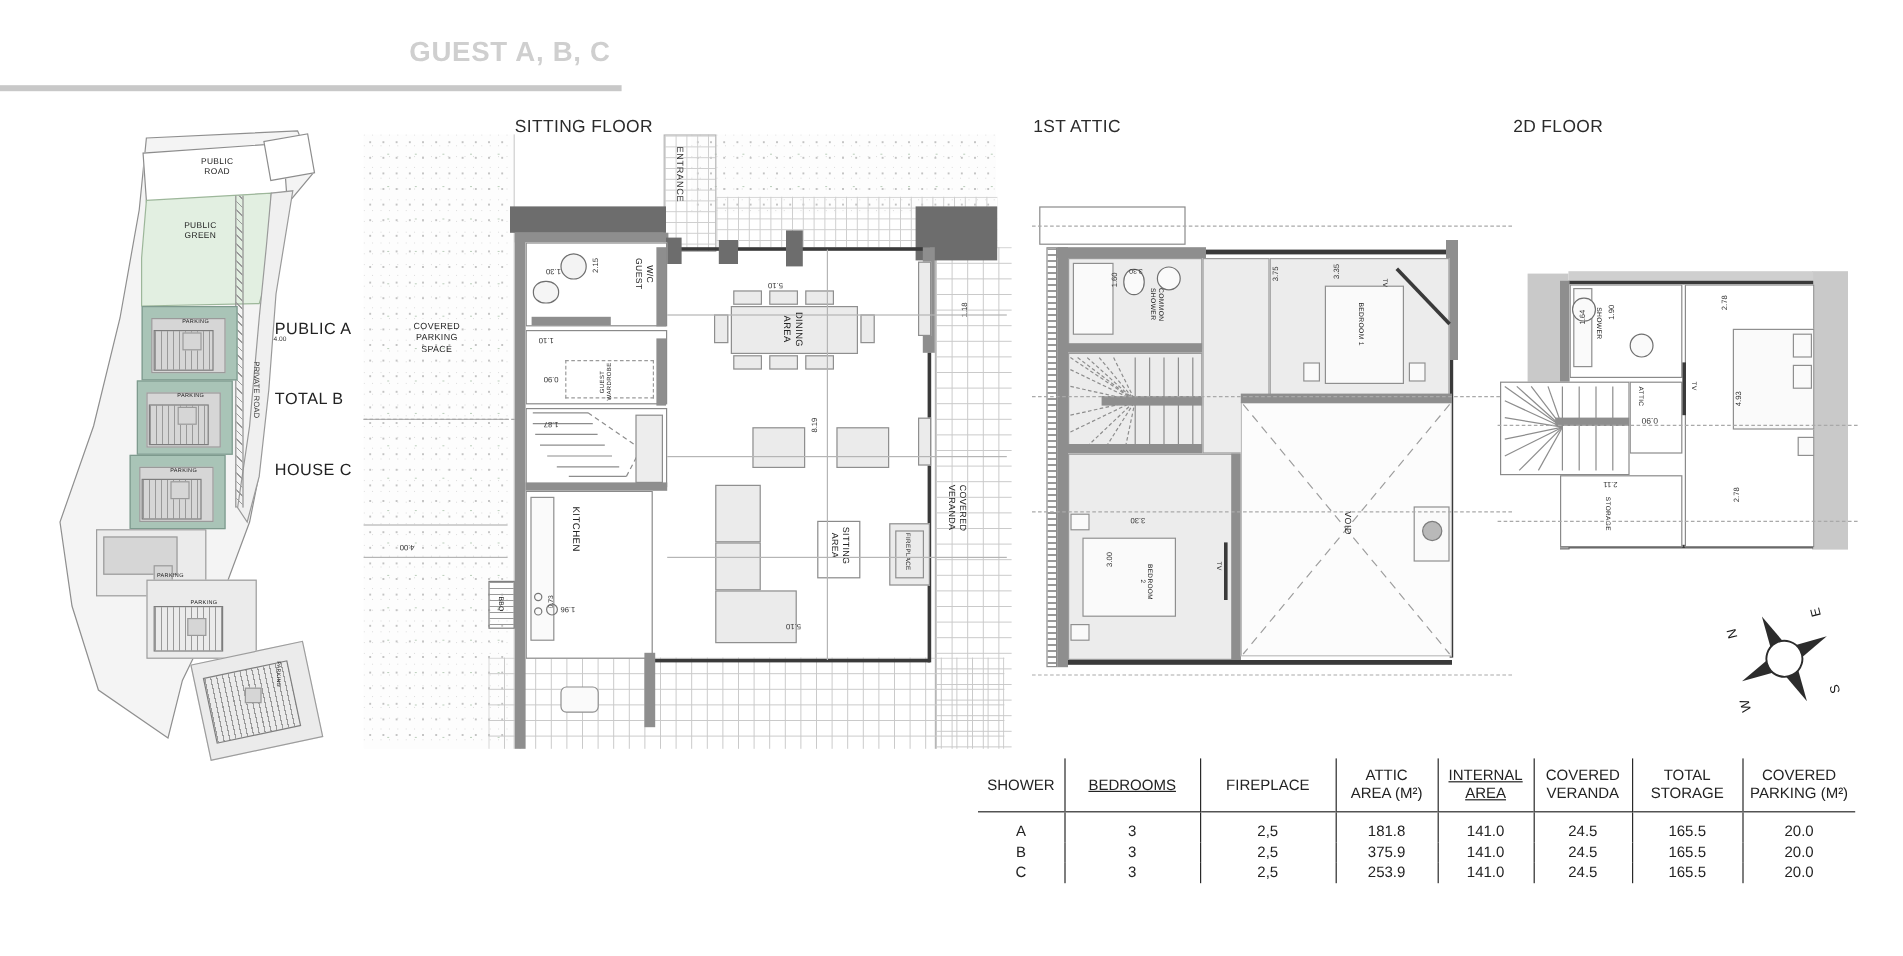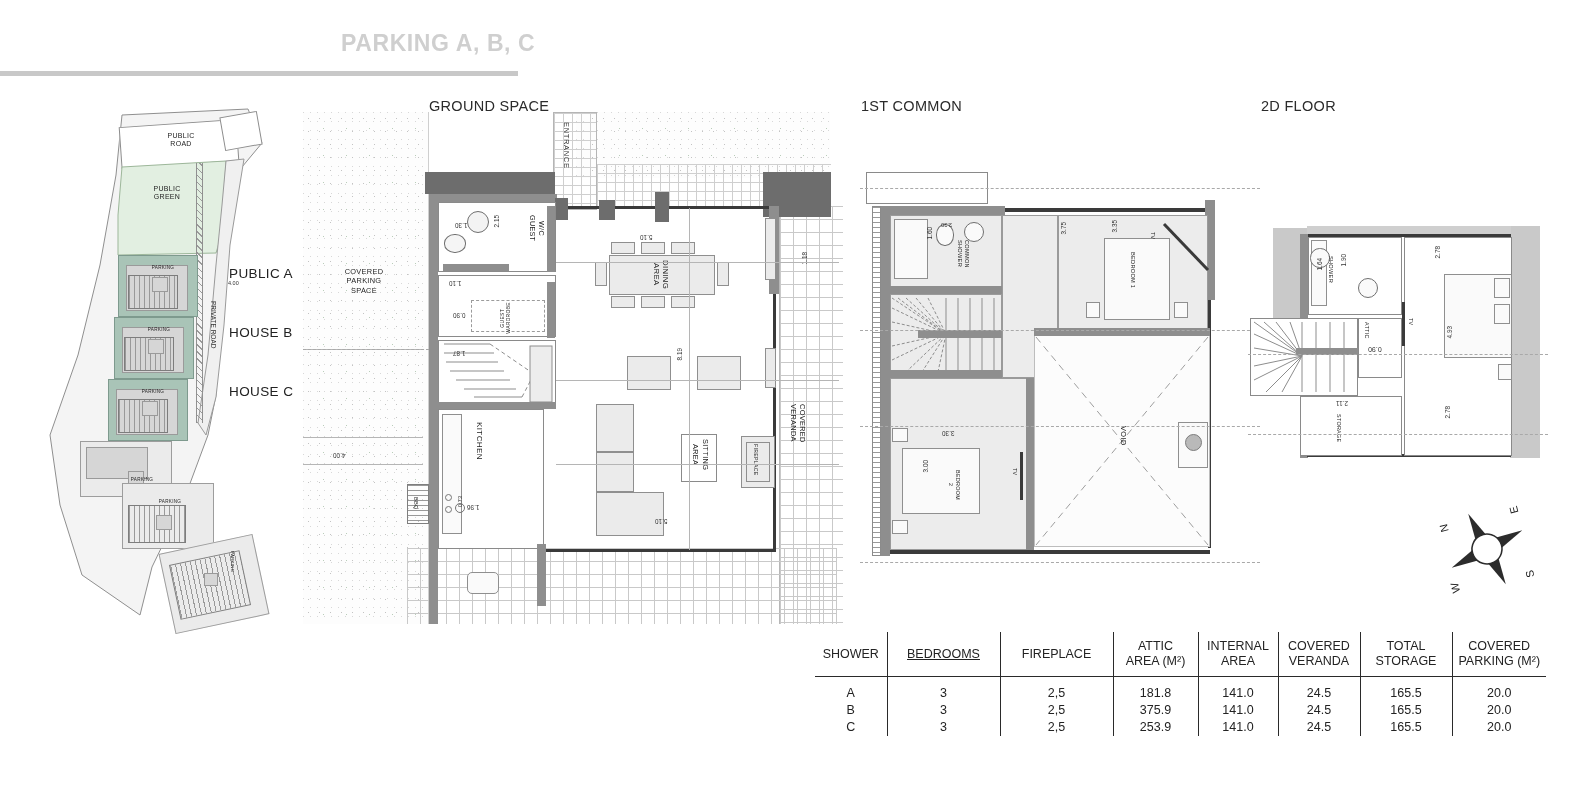--- a/index.html
+++ b/index.html
@@ -95,33 +95,33 @@
   }
   #spec-table th { vertical-align: middle; height: 44px; line-height: 1.15; }
   #spec-table td { height: 17px; line-height: 17px; }
   #spec-table th + th, #spec-table td + td { border-left: 1px solid #2a2a2a; }
   #spec-table thead tr { border-bottom: 1px solid #2a2a2a; }
   #spec-table tbody tr:first-child td { padding-top: 8px; height: 25px; }
   .col-house { width: 72px; }
   .col-bed   { width: 113px; text-decoration: underline; }
   .col-bath  { width: 113px; }
   .col-plot  { width: 85px; }
-  .col-int   { width: 80px; }
+  .col-int   { width: 80px; text-decoration: underline; }
   .col-ver   { width: 82px; }
   .col-tot   { width: 92px; }
   .col-park  { width: 94px; }
 
   
   #compass { left: 1432px; top: 500px; width: 110px; height: 98px; }
   .comp-letter { font-size: 11px; color: #1a1a1a; font-family: "Liberation Sans", sans-serif; }
 </style>
 </head>
 <body>
 
-<div class="abs" id="page-title">PARKING A, B, C</div>
+<div class="abs" id="page-title">GUEST A, B, C</div>
 <div class="abs" id="title-rule"></div>
 
 <div class="abs" style="left:30px;top:105px;width:270px;height:530px;">
 
   <svg width="270" height="530" style="position:absolute;left:0;top:0;">
     <polygon points="92,10 218,4 232,38 212,62 198,120 190,200 186,290 178,330 152,400 122,462 110,510 52,470 30,400 20,330 48,250 70,160 86,70" fill="#f4f4f4" stroke="#8f8f8f" stroke-width="1"></polygon>
   </svg>
 
   <div class="abs site-white" style="left:90px;top:18px;width:118px;height:42px;transform:rotate(-4deg);"></div>
   <div class="abs lbl" style="left:116px;top:27px;width:70px;font-size:7px;">PUBLIC
@@ -173,24 +173,24 @@
   <div class="abs site-mid" style="left:126px;top:410px;width:16px;height:15px;"></div>
   <div class="abs lbl lbl-sm" style="left:118px;top:394px;width:44px;font-size:4.6px;">PARKING</div>
 
   <div class="abs site-grey" style="left:136px;top:438px;width:96px;height:82px;transform:rotate(-12deg);"></div>
   <div class="abs brickv" style="left:144px;top:452px;width:72px;height:56px;border:1px solid #7d7d7d;transform:rotate(-12deg);"></div>
   <div class="abs site-mid" style="left:174px;top:468px;width:14px;height:13px;"></div>
   <div class="abs vtext lbl lbl-sm" style="left:200px;top:446px;font-size:4.4px;">PARKING</div>
 </div>
 
 <div class="abs house-letter" style="left:229px;top:266px;">PUBLIC A</div>
-<div class="abs house-letter" style="left:229px;top:325px;">HOUSE B</div>
+<div class="abs house-letter" style="left:229px;top:325px;">TOTAL B</div>
 <div class="abs house-letter" style="left:229px;top:384px;">HOUSE C</div>
 
-<div class="abs floor-caption" style="left:429px;top:98px;">GROUND SPACE</div>
+<div class="abs floor-caption" style="left:429px;top:98px;">SITTING FLOOR</div>
 
 <div class="abs" style="left:303px;top:112px;width:535px;height:512px;">
 
   <div class="abs speckle" style="left:0;top:0;width:126px;height:512px;border-right:1px solid #cfcfcf;"></div>
   <div class="abs lbl" style="left:26px;top:155px;width:70px;font-size:7.4px;line-height:1.25;">COVERED
 PARKING
 SPACE</div>
   <div class="abs solidh" style="left:0;top:237px;width:120px;"></div>
   <div class="abs solidh" style="left:0;top:325px;width:120px;"></div>
   <div class="abs solidh" style="left:0;top:352px;width:120px;"></div>
@@ -305,21 +305,21 @@
   <div class="abs furn" style="left:462px;top:236px;width:11px;height:40px;"></div>
   <div class="abs vtext rot180 dim" style="left:498px;top:140px;">1.18</div>
 
   <div class="abs dashh" style="left:0;top:237px;width:126px;"></div>
   <div class="abs solidh" style="left:253px;top:268px;width:283px;"></div>
   <div class="abs solidh" style="left:253px;top:150px;width:283px;"></div>
   <div class="abs solidh" style="left:253px;top:352px;width:283px;"></div>
   <div class="abs solidv" style="left:386px;top:96px;height:342px;"></div>
 </div>
 
-<div class="abs floor-caption" style="left:861px;top:98px;">1ST COMMON</div>
+<div class="abs floor-caption" style="left:861px;top:98px;">1ST ATTIC</div>
 
 <div class="abs" style="left:860px;top:130px;width:400px;height:440px;">
 
   <div class="abs roomw" style="left:6px;top:42px;width:122px;height:32px;"></div>
   <div class="abs dashh" style="left:0;top:58px;width:400px;"></div>
 
   <div class="abs brickh" style="left:12px;top:76px;width:9px;height:350px;border:1px solid #8b8b8b;"></div>
   <div class="abs wall" style="left:21px;top:76px;width:9px;height:350px;"></div>
   <div class="abs wall" style="left:21px;top:76px;width:124px;height:9px;"></div>
   <div class="abs wall-thin" style="left:145px;top:78px;width:200px;height:4px;"></div>

